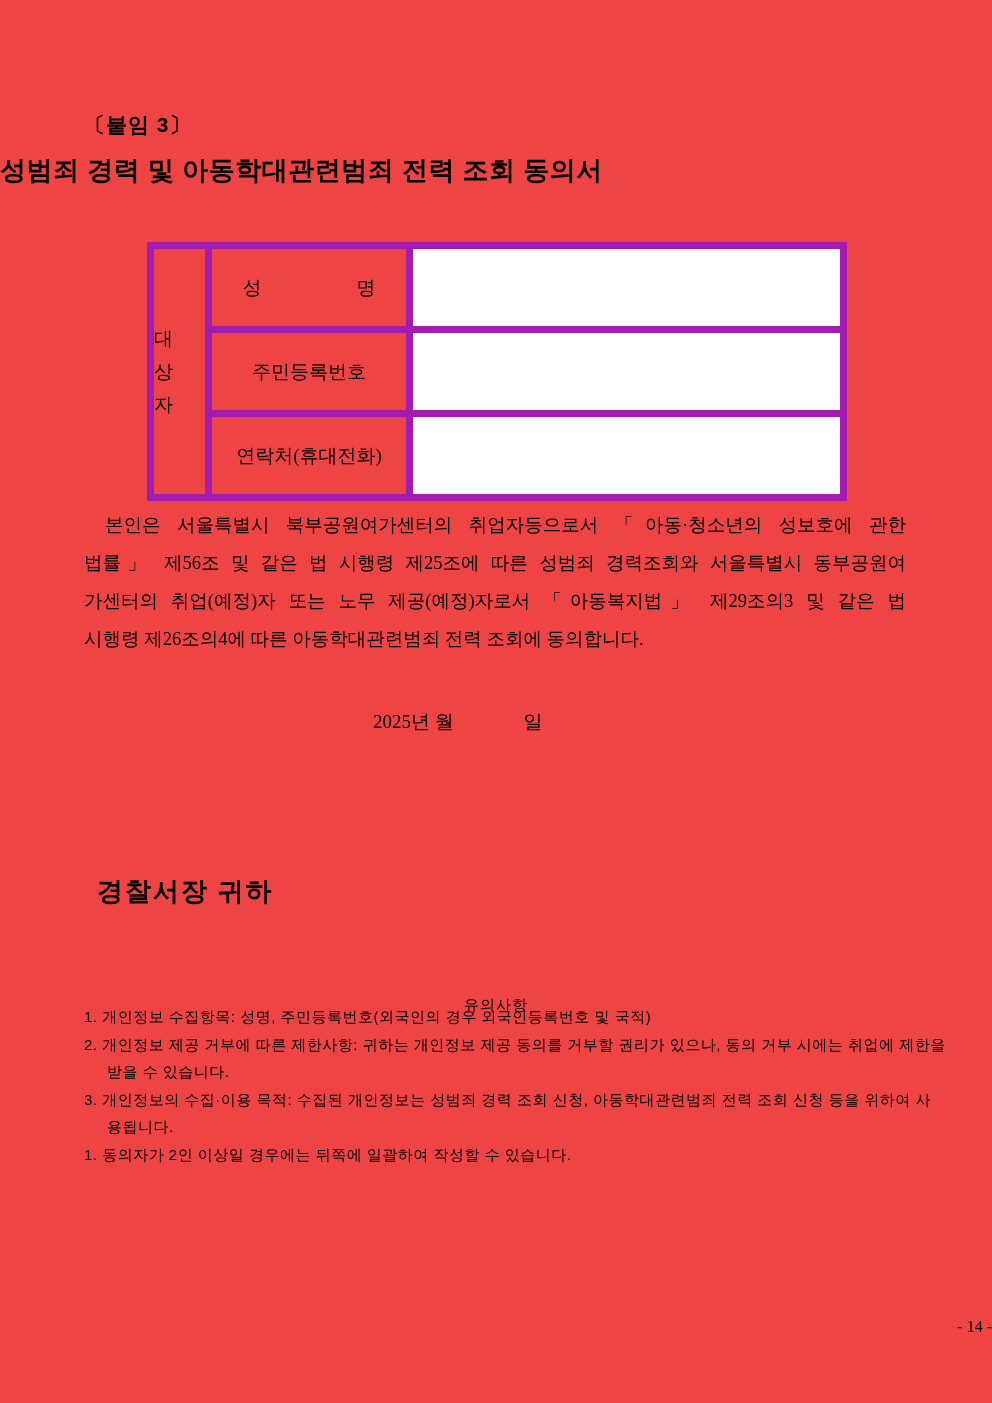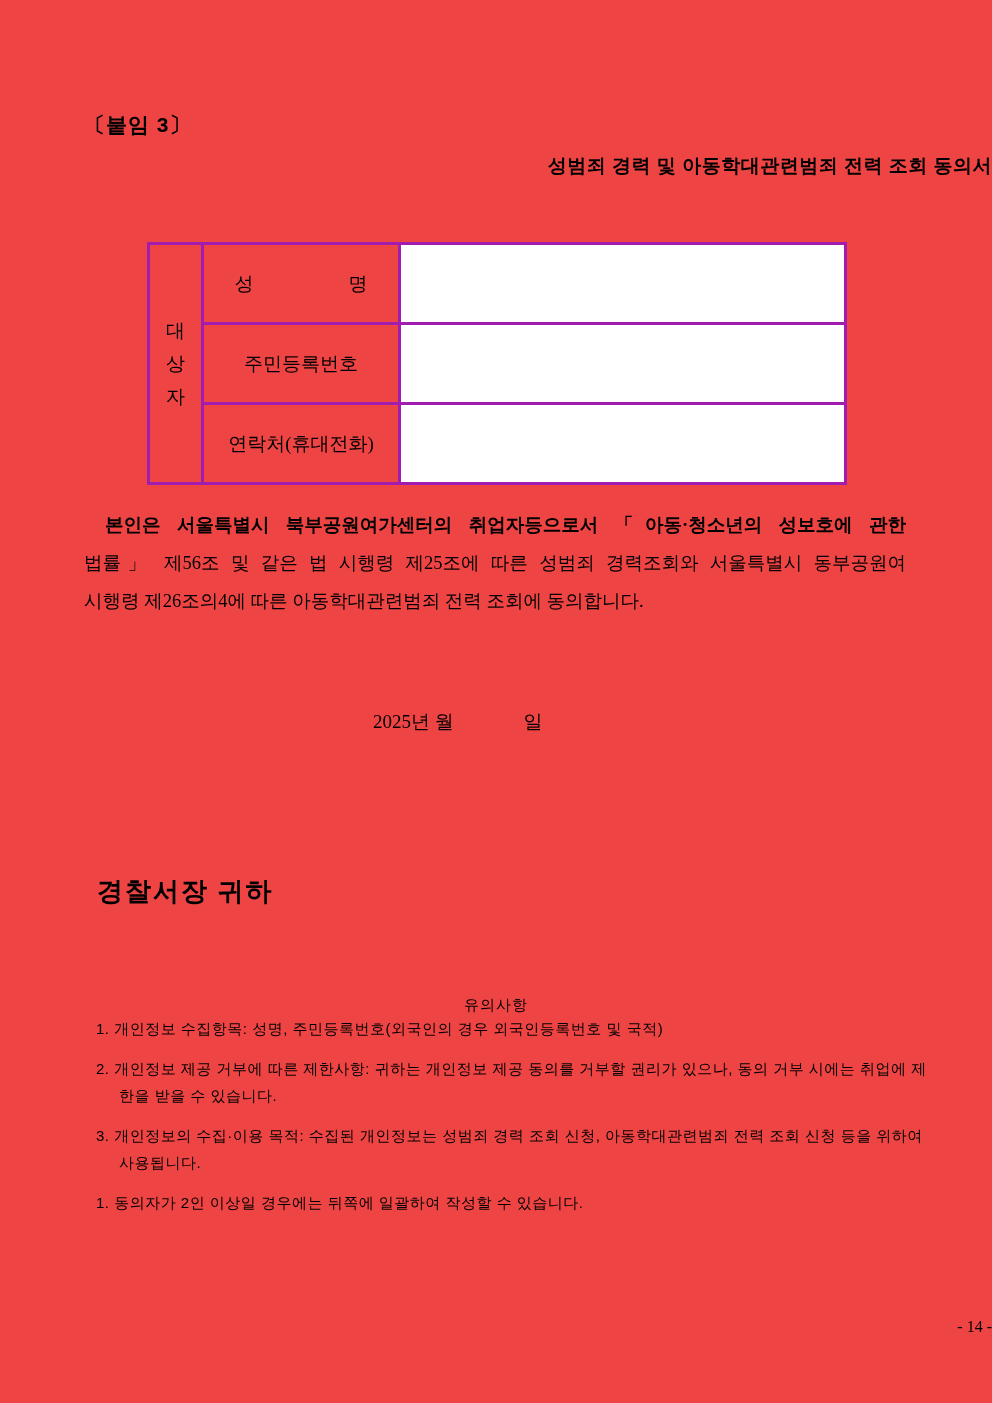--- a/index.html
+++ b/index.html
@@ -28,46 +28,45 @@
     letter-spacing: 1px;
     white-space: pre;
   }
 
   
   .doc-title {
     position: absolute;
     left: 0;
     top: 153px;
     width: 100%;
-    text-align: right;
+    text-align: left;
     font-family: "Liberation Sans", sans-serif;
     font-weight: bold;
-    font-size: 19px;
+    font-size: 26px;
     letter-spacing: 0.5px;
     white-space: pre;
   }
 
   
   .subject-table {
     position: absolute;
     left: 147px;
     top: 242px;
     width: 700px;
     height: 231px;
     border-collapse: collapse;
     table-layout: fixed;
   }
   .subject-table td {
-    border: 3px solid #a21caf;
+    border: 7px solid #a21caf;
     padding: 0;
     vertical-align: middle;
   }
   .subject-table .group-cell {
     width: 51px;
-    text-align: center;
     font-size: 19px;
     line-height: 33px;
   }
   .subject-table .group-cell .vtext {
     display: inline-block;
     width: 1.1em;
     word-break: break-all;
     white-space: normal;
   }
   .subject-table .label-cell {
@@ -90,21 +89,20 @@
     font-size: 18.5px;
     line-height: 38px;
   }
   .consent-body .body-line {
     text-align: justify;
     text-align-last: justify;
     white-space: normal;
   }
   .consent-body .body-line.first {
     padding-left: 21px;
-    font-weight: bold;
   }
   .consent-body .body-line.last {
     text-align-last: left;
   }
 
   
   .date-line {
     position: absolute;
     left: 373px;
     top: 709px;
@@ -164,21 +162,21 @@
     top: 1003px;
     width: 862px;
     font-family: "Liberation Sans", sans-serif;
     font-size: 15px;
     line-height: 27.5px;
     letter-spacing: 0.5px;
   }
   .notes-list .note-item {
     padding-left: 23px;
     text-indent: -23px;
-    margin: 12px;
+    margin: 0;
   }
 
   
   .page-number {
     position: absolute;
     left: 0;
     top: 1318px;
     width: 100%;
     text-align: right;
     font-size: 16px;
@@ -210,20 +208,21 @@
       <tr>
         <td class="label-cell">연락처(휴대전화)</td>
         <td class="value-cell"></td>
       </tr>
     </tbody>
   </table>
 
   <div class="consent-body">
     <div class="body-line first">본인은 서울특별시 북부공원여가센터의 취업자등으로서 「아동·청소년의 성보호에 관한</div>
     <div class="body-line">법률」 제56조 및 같은 법 시행령 제25조에 따른 성범죄 경력조회와 서울특별시 동부공원여</div>
+    <div class="body-line">가센터의 취업(예정)자 또는 노무 제공(예정)자로서 「아동복지법」 제29조의3 및 같은 법</div>
     <div class="body-line last">시행령 제26조의4에 따른 아동학대관련범죄 전력 조회에 동의합니다.</div>
   </div>
 
   <div class="date-line">
     <span class="date-part year">2025년</span>
     <span class="date-part month">월</span>
     <span class="date-part day">일</span>
   </div>
 
 

